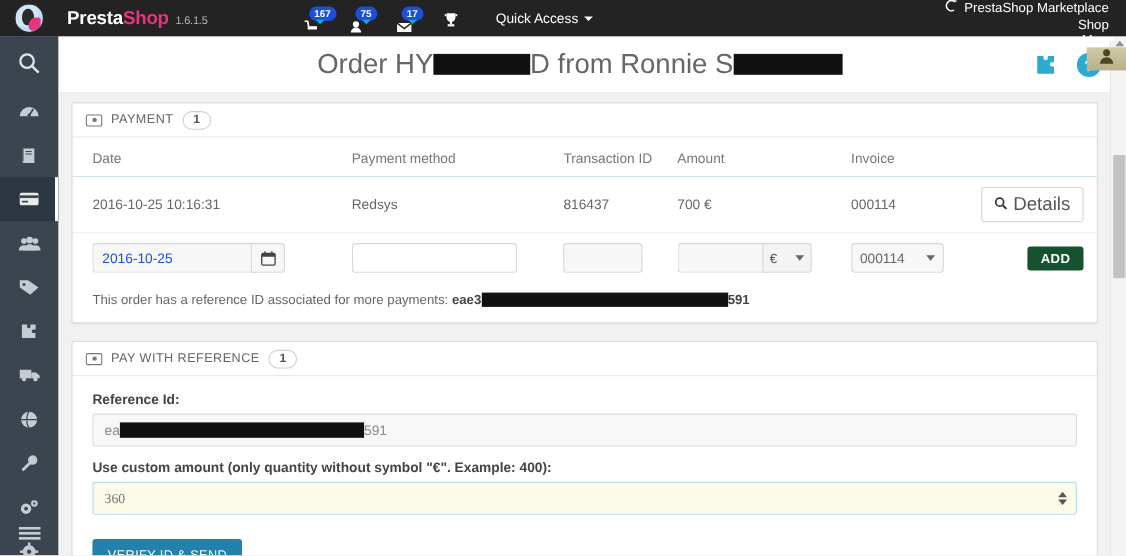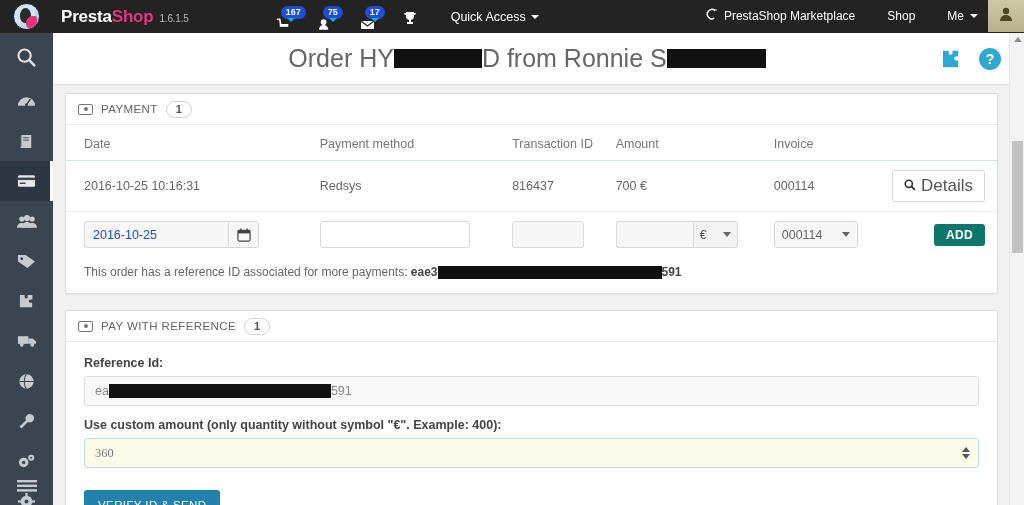--- a/index.html
+++ b/index.html
@@ -55,21 +55,21 @@
     border-right:4px solid transparent; border-top:4px solid #00aff0;
   }
   .badge-glyph { position: absolute; bottom: 1px; left: 1px; color: #fff; font-size: 13px; line-height: 13px; }
   .trophy { color: #fff; font-size: 14px; align-self: center; margin-left: 2px; }
 
   .quick-access {
     margin-left: 34px; color: #fff; font-size: 12.5px; display: flex; align-items: center; gap: 5px;
   }
   .caret-d { width:0;height:0;border-left:4px solid transparent;border-right:4px solid transparent;border-top:4px solid #fff; }
 
-  .topbar-right { margin-left: auto; display: flex; align-items: flex-start; height: 35px; }
+  .topbar-right { margin-left: auto; display: flex; align-items: flex-end; height: 35px; flex-direction: column; }
   .tb-link { color: #fff; font-size: 12px; padding: 0 16px; display: flex; align-items: center; gap: 6px; height: 33px; }
   .ps-mini { color:#fff; font-size: 13px; }
   .avatar-box {
     width: 36px; height: 33px; background: linear-gradient(#cfc9a8,#b8b08a);
     display: flex; align-items: center; justify-content: center;
   }
   .avatar-emp { font-size: 16px; color: #5b5530; }
 
   
   .sidebar {
@@ -166,21 +166,21 @@
     height: 27px; display: flex; align-items: center; justify-content: space-between;
     padding: 0 6px; font-size: 12px; color: #555;
   }
   .sel-inv {
     width: 84px; height: 27px; border: 1px solid #d8d8d8; border-radius: 3px; background: #f7f7f7;
     display: flex; align-items: center; justify-content: space-between; padding: 0 7px;
     font-size: 12.5px; color: #666;
   }
   .caret-s { width:0;height:0;border-left:4px solid transparent;border-right:4px solid transparent;border-top:5px solid #666; }
   .btn-add {
-    background: #0f766e; color: #fff; border: none; border-radius: 3px;
+    background: #14532d; color: #fff; border: none; border-radius: 3px;
     font-size: 12px; font-weight: bold; padding: 4px 12px; letter-spacing: .3px;
   }
   .ref-note {
     padding: 8px 18px 14px 18px; font-size: 12px; color: #666;
   }
   .ref-note b { color: #444; }
 
   
   .pwr-body { padding: 14px 18px 16px 18px; }
   .field-label { font-size: 12.5px; font-weight: bold; color: #444; margin-bottom: 6px; }

